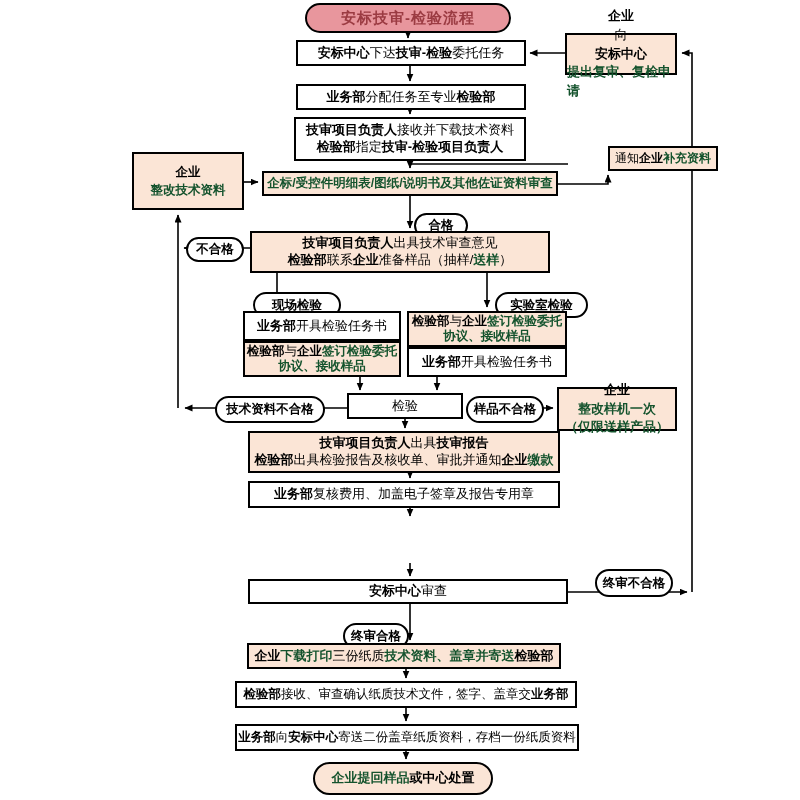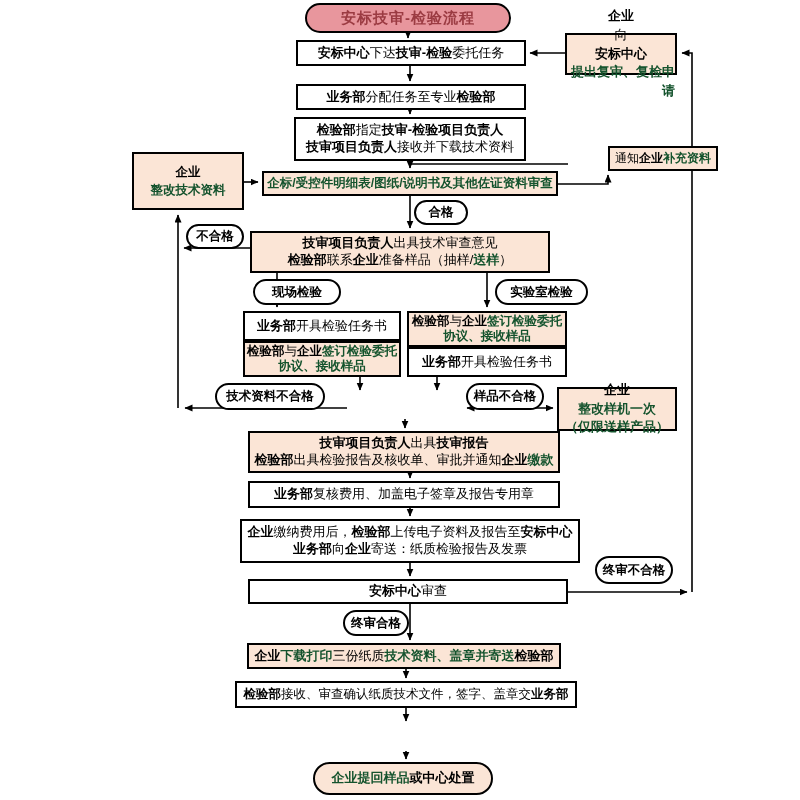--- a/index.html
+++ b/index.html
@@ -1,23 +1,23 @@
 <!DOCTYPE html>
 <html><head>
 <meta charset="utf-8">
 <style>
   html,body{margin:0;padding:0;background:#fff;}
   #stage{position:relative;width:800px;height:800px;background:#fff;overflow:hidden;
          font-family:"Liberation Sans","DejaVu Sans",sans-serif;color:#000;}
   svg.wires{position:absolute;left:0;top:0;z-index:1;}
   .n{position:absolute;box-sizing:border-box;z-index:2;display:flex;flex-direction:column;
-     align-items:center;justify-content:center;text-align:right;border:2px solid #000;
+     align-items:center;justify-content:center;text-align:left;border:2px solid #000;
      background:#fff;font-size:13px;line-height:1.3;}
   .p{background:#FBE5D6;}
-  .st{border-radius:14px;font-weight:700;font-size:12.5px;white-space:nowrap;}
+  .st{border-radius:14px;font-weight:700;font-size:12.5px;white-space:nowrap;margin-top:13px;}
   .ln{white-space:nowrap;}
   .b{font-weight:700;}
   .r{color:#14532d;font-weight:700;}
   .f12{font-size:12px;margin-left:40px;}
   .f125{font-size:12.5px;}
   .wrap{line-height:1.45;}
   #title-oval{background:#E8969D;color:#9B3B42;border-radius:16px;border-width:2.5px;
      font-size:15px;font-weight:700;letter-spacing:1px;}
   #end-oval{border-radius:17px;font-weight:700;}
 </style>
@@ -77,22 +77,22 @@
 
   <div class="n" style="left:296px;top:40px;width:230px;height:26px">
     <div class="ln"><span class="b">安标中心</span><span>下达</span><span class="b">技审-检验</span><span>委托任务</span></div>
   </div>
 
   <div class="n" style="left:296px;top:84px;width:230px;height:26px">
     <div class="ln"><span class="b">业务部</span><span>分配任务至专业</span><span class="b">检验部</span></div>
   </div>
 
   <div class="n" style="left:294px;top:117px;width:232px;height:44px">
+    <div class="ln"><span class="b">技审项目负责人</span><span>接收并下载技术资料</span></div>
     <div class="ln"><span class="b">检验部</span><span>指定</span><span class="b">技审-检验项目负责人</span></div>
-    <div class="ln"><span class="b">技审项目负责人</span><span>接收并下载技术资料</span></div>
   </div>
 
   <div class="n p f125" style="left:262px;top:171px;width:296px;height:25px">
     <div class="ln"><span class="r">企标/受控件明细表/图纸/说明书及其他佐证资料审查</span></div>
   </div>
 
   <div class="n p wrap f125" style="left:132px;top:152px;width:112px;height:58px">
     <span class="b">企业</span>
       <span class="r">整改技术资料</span>
   </div>
@@ -130,20 +130,23 @@
     <div class="ln"><span class="r">协议、接收样品</span></div>
   </div>
   <div class="n" style="left:407px;top:347px;width:160px;height:30px">
     <div class="ln"><span class="b">业务部</span><span>开具检验任务书</span></div>
   </div>
 
   <div class="n st" style="left:215px;top:383px;width:110px;height:27px">
     <span>技术资料不合格</span>
   </div>
 
+  <div class="n" style="left:347px;top:393px;width:116px;height:26px">
+    <span>检验</span>
+  </div>
 
   <div class="n st" style="left:466px;top:383px;width:78px;height:27px">
     <span>样品不合格</span>
   </div>
 
   <div class="n p wrap" style="left:557px;top:387px;width:120px;height:44px">
     <span class="b">企业</span>
       <span class="r">整改样机一次</span>
       <span class="r">（仅限送样产品）</span>
   </div>
@@ -154,24 +157,20 @@
 
   <div class="n p" style="left:248px;top:431px;width:312px;height:42px">
     <div class="ln"><span class="b">技审项目负责人</span><span>出具</span><span class="b">技审报告</span></div>
     <div class="ln"><span class="b">检验部</span><span>出具检验报告及核收单、审批并通知</span><span class="b">企业</span><span class="r">缴款</span></div>
   </div>
 
   <div class="n" style="left:248px;top:481px;width:312px;height:27px">
     <div class="ln"><span class="b">业务部</span><span>复核费用、加盖电子签章及报告专用章</span></div>
   </div>
 
-  <div class="n" style="left:240px;top:519px;width:340px;height:44px">
-    <div class="ln"><span class="b">企业</span><span>缴纳费用后，</span><span class="b">检验部</span><span>上传电子资料及报告至</span><span class="b">安标中心</span></div>
-    <div class="ln"><span class="b">业务部</span><span>向</span><span class="b">企业</span><span>寄送：纸质检验报告及发票</span></div>
-  </div>
 
   <div class="n" style="left:248px;top:579px;width:320px;height:25px">
     <div class="ln"><span class="b">安标中心</span><span>审查</span></div>
   </div>
 
   <div class="n st" style="left:595px;top:556px;width:78px;height:28px">
     <span>终审不合格</span>
   </div>
 
   <div class="n st" style="left:343px;top:610px;width:66px;height:26px">
@@ -179,18 +178,21 @@
   </div>
 
   <div class="n p" style="left:247px;top:643px;width:314px;height:26px">
     <div class="ln"><span class="b">企业</span><span class="r">下载打印</span><span>三份纸质</span><span class="r">技术资料、盖章并寄送</span><span class="b">检验部</span></div>
   </div>
 
   <div class="n f125" style="left:235px;top:681px;width:342px;height:27px">
     <div class="ln"><span class="b">检验部</span><span>接收、审查确认纸质技术文件，签字、盖章交</span><span class="b">业务部</span></div>
   </div>
 
+  <div class="n f125" style="left:235px;top:724px;width:344px;height:27px">
+    <div class="ln"><span class="b">业务部</span><span>向</span><span class="b">安标中心</span><span>寄送二份盖章纸质资料，存档一份纸质资料</span></div>
+  </div>
 
   <div class="n p" id="end-oval" style="left:313px;top:762px;width:180px;height:33px">
     <div class="ln"><span class="r">企业提回样品</span><span class="b">或中心处置</span></div>
   </div>
 
 </div>
 
 </body></html>

